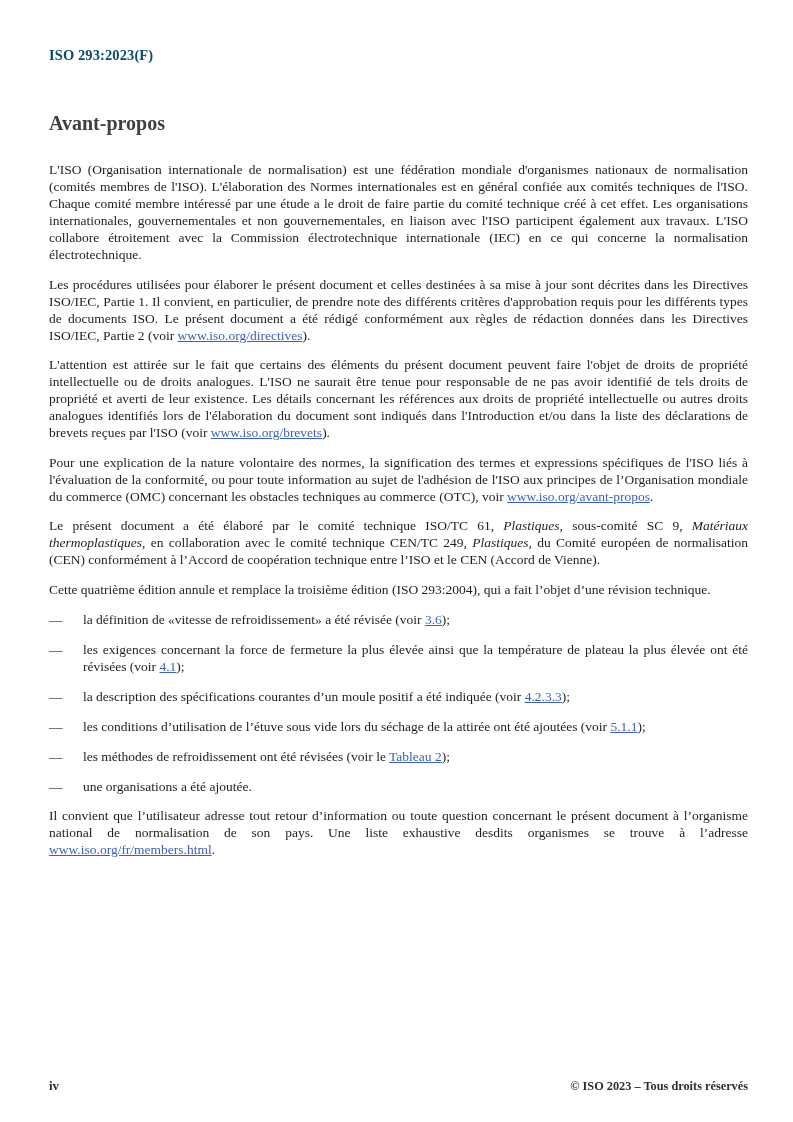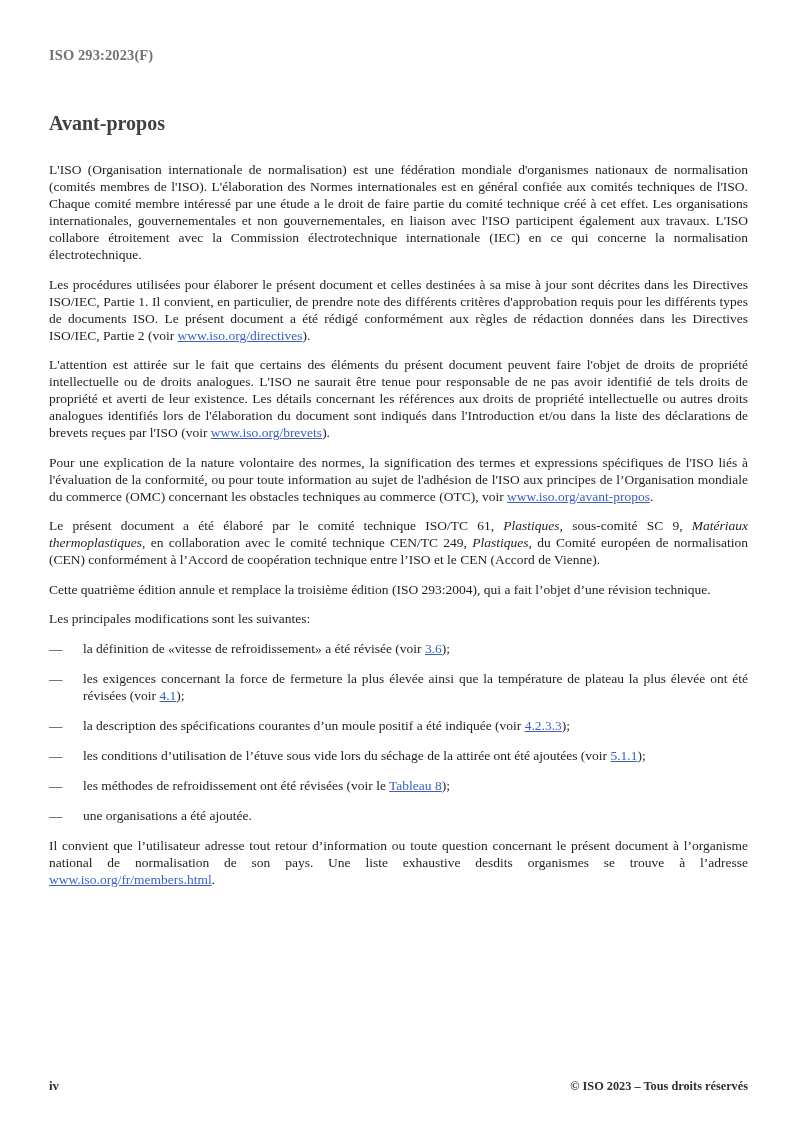--- a/index.html
+++ b/index.html
@@ -14,21 +14,21 @@
     color: #1e1e1e;
     overflow: hidden;
   }
   .content {
     padding: 46px 45px 0 49px;
   }
   .doc-ref {
     font-weight: 700;
     font-size: 14.5px;
     line-height: 18px;
-    color: #737373;
+    color: #0c4a6e;
     letter-spacing: 0.1px;
   }
   .doc-title {
     margin: 46px 0 0 0;
     font-size: 20px;
     line-height: 26px;
     font-weight: 700;
     color: #404040;
   }
   .body-text p {
@@ -84,42 +84,41 @@
     <h1 class="doc-title">Avant-propos</h1>
 
     <div class="body-text">
       <p class="first"><span>L'ISO (Organisation internationale de normalisation) est une fédération mondiale d'organismes nationaux de normalisation (comités membres de l'ISO). L'élaboration des Normes internationales est en général confiée aux comités techniques de l'ISO. Chaque comité membre intéressé par une étude a le droit de faire partie du comité technique créé à cet effet. Les organisations internationales, gouvernementales et non gouvernementales, en liaison avec l'ISO participent également aux travaux. L'ISO collabore étroitement avec la Commission électrotechnique internationale (IEC) en ce qui concerne la normalisation électrotechnique.</span></p>
       <p><span>Les procédures utilisées pour élaborer le présent document et celles destinées à sa mise à jour sont décrites dans les Directives ISO/IEC, Partie 1. Il convient, en particulier, de prendre note des différents critères d'approbation requis pour les différents types de documents ISO. Le présent document a été rédigé conformément aux règles de rédaction données dans les Directives ISO/IEC, Partie 2 (voir </span><a class="doc-link" href="#">www.iso.org/directives</a><span>).</span></p>
       <p><span>L'attention est attirée sur le fait que certains des éléments du présent document peuvent faire l'objet de droits de propriété intellectuelle ou de droits analogues. L'ISO ne saurait être tenue pour responsable de ne pas avoir identifié de tels droits de propriété et averti de leur existence. Les détails concernant les références aux droits de propriété intellectuelle ou autres droits analogues identifiés lors de l'élaboration du document sont indiqués dans l'Introduction et/ou dans la liste des déclarations de brevets reçues par l'ISO (voir </span><a class="doc-link" href="#">www.iso.org/brevets</a><span>).</span></p>
       <p><span>Pour une explication de la nature volontaire des normes, la signification des termes et expressions spécifiques de l'ISO liés à l'évaluation de la conformité, ou pour toute information au sujet de l'adhésion de l'ISO aux principes de l’Organisation mondiale du commerce (OMC) concernant les obstacles techniques au commerce (OTC), voir </span><a class="doc-link" href="#">www.iso.org/avant-propos</a><span>.</span></p>
       <p><span>Le présent document a été élaboré par le comité technique ISO/TC 61, </span><i>Plastiques</i><span>, sous-comité SC 9, </span><i>Matériaux thermoplastiques</i><span>, en collaboration avec le comité technique CEN/TC 249, </span><i>Plastiques</i><span>, du Comité européen de normalisation (CEN) conformément à l’Accord de coopération technique entre l’ISO et le CEN (Accord de Vienne).</span></p>
       <p><span>Cette quatrième édition annule et remplace la troisième édition (ISO 293:2004), qui a fait l’objet d’une révision technique.</span></p>
 
-      <p class="list-intro">Les principales modifications sont les suivantes:</p>
 
       <div class="doc-list">
         <div class="list-item">
           <span class="dash">—</span>
           <span class="li-text"><span>la définition de «vitesse de refroidissement» a été révisée (voir </span><a class="doc-link" href="#">3.6</a><span>);</span></span>
         </div>
         <div class="list-item">
           <span class="dash">—</span>
           <span class="li-text"><span>les exigences concernant la force de fermeture la plus élevée ainsi que la température de plateau la plus élevée ont été révisées (voir </span><a class="doc-link" href="#">4.1</a><span>);</span></span>
         </div>
         <div class="list-item">
           <span class="dash">—</span>
           <span class="li-text"><span>la description des spécifications courantes d’un moule positif a été indiquée (voir </span><a class="doc-link" href="#">4.2.3.3</a><span>);</span></span>
         </div>
         <div class="list-item">
           <span class="dash">—</span>
           <span class="li-text"><span>les conditions d’utilisation de l’étuve sous vide lors du séchage de la attirée ont été ajoutées (voir </span><a class="doc-link" href="#">5.1.1</a><span>);</span></span>
         </div>
         <div class="list-item">
           <span class="dash">—</span>
-          <span class="li-text"><span>les méthodes de refroidissement ont été révisées (voir le </span><a class="doc-link" href="#">Tableau 8</a><span>);</span></span>
+          <span class="li-text"><span>les méthodes de refroidissement ont été révisées (voir le </span><a class="doc-link" href="#">Tableau 2</a><span>);</span></span>
         </div>
         <div class="list-item">
           <span class="dash">—</span>
           <span class="li-text"><span>une organisations a été ajoutée.</span></span>
         </div>
       </div>
 
       <p><span>Il convient que l’utilisateur adresse tout retour d’information ou toute question concernant le présent document à l’organisme national de normalisation de son pays. Une liste exhaustive desdits organismes se trouve à l’adresse </span><a class="doc-link" href="#">www.iso.org/fr/members.html</a><span>.</span></p>
     </div>
   </div>

